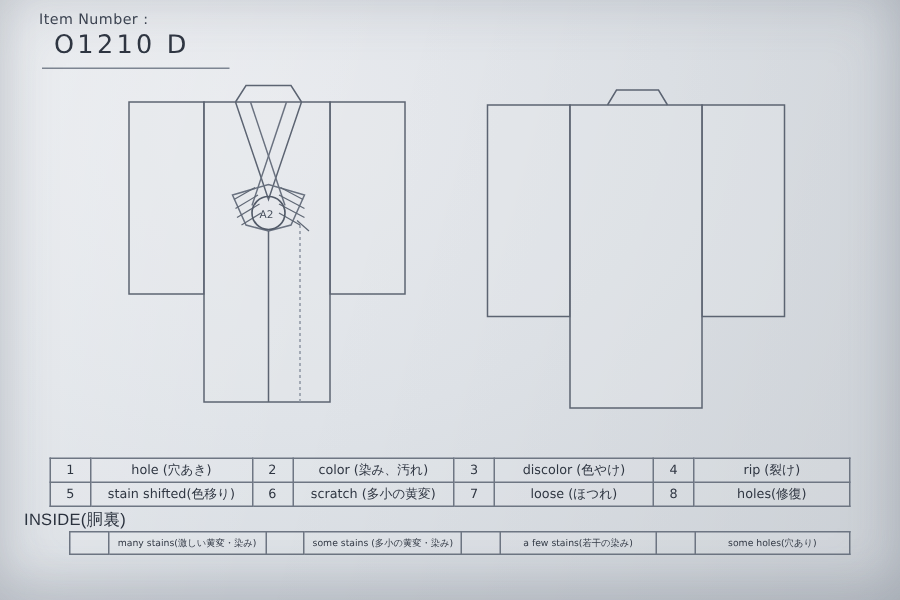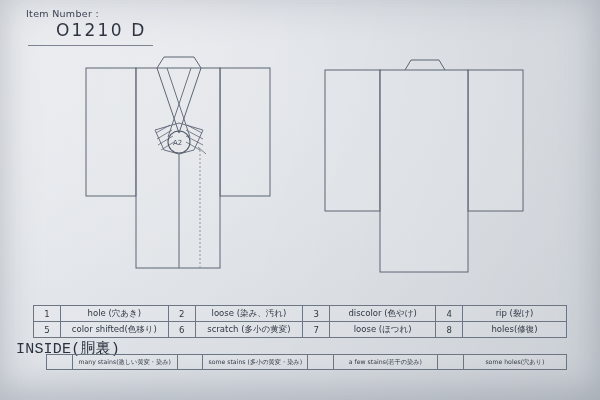--- a/index.html
+++ b/index.html
@@ -25,21 +25,21 @@
     position:absolute;inset:0;pointer-events:none;
     box-shadow:inset 0 0 40px rgba(90,100,115,.22), inset 0 -16px 26px rgba(90,100,115,.14);
   }
 
   
   #hdr{position:absolute;left:26px;top:3px;}
   #hdr .lbl{
     font-size:9.5px;color:#3b4250;letter-spacing:.3px;
     font-family:"DejaVu Sans",sans-serif;
   }
-  #itemwrap{position:absolute;left:36px;top:20px;margin-left:20px;}
+  #itemwrap{position:absolute;left:36px;top:20px;}
   #itemno{
     font-size:17px;color:#2f3642;letter-spacing:2.2px;
     font-family:"DejaVu Sans",sans-serif;
   }
   #itemrule{
     position:absolute;left:28px;top:45px;width:125px;height:0;
     border-top:1px solid #7d8592;
   }
 
   
@@ -63,22 +63,22 @@
     font-family:"DejaVu Sans",sans-serif;
     background:rgba(255,255,255,.10);
     padding:0 1px;
     white-space:nowrap;
   }
   #codes td.num{width:26px;}
   #codes td.lbl{width:107px;}
 
   #insideLbl{
     position:absolute;left:16px;top:339px;
-    font-size:15px;color:#2b323e;letter-spacing:.2px;
-    font-family:Liberation Mono, monospace;
+    font-size:11px;color:#2b323e;letter-spacing:.2px;
+    font-family:Liberation Sans, sans-serif;
   }
 
   #inside{left:46px;top:354px;width:521px;}
   #inside td{
     border:1px solid #6e7683;
     height:14px;
     font-size:6.2px;color:#353c48;
     text-align:center;vertical-align:middle;
     font-family:"DejaVu Sans",sans-serif;
     background:rgba(255,255,255,.10);
@@ -146,29 +146,29 @@
     <rect class="ln panel" x="58" y="15" width="88" height="202"></rect>
     <path class="ln" d="M 83,15 L 89,5 L 117,5 L 123,15"></path>
   </svg>
 
   <table id="codes">
     <tbody>
       <tr>
         <td class="num">1</td>
         <td class="lbl">hole (穴あき)</td>
         <td class="num">2</td>
-        <td class="lbl">loose (染み、汚れ)</td>
+        <td class="lbl">color (染み、汚れ)</td>
         <td class="num">3</td>
         <td class="lbl">discolor (色やけ)</td>
         <td class="num">4</td>
         <td class="lbl">rip (裂け)</td>
       </tr>
       <tr>
         <td class="num">5</td>
-        <td class="lbl">color shifted(色移り)</td>
+        <td class="lbl">stain shifted(色移り)</td>
         <td class="num">6</td>
         <td class="lbl">scratch (多小の黄変)</td>
         <td class="num">7</td>
         <td class="lbl">loose (ほつれ)</td>
         <td class="num">8</td>
         <td class="lbl">holes(修復)</td>
       </tr>
     </tbody>
   </table>
 

